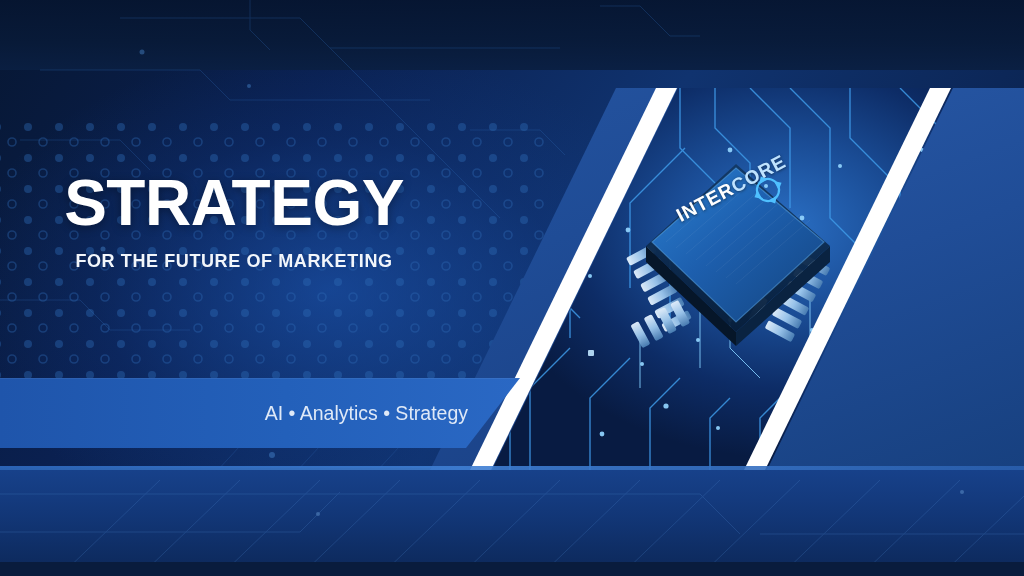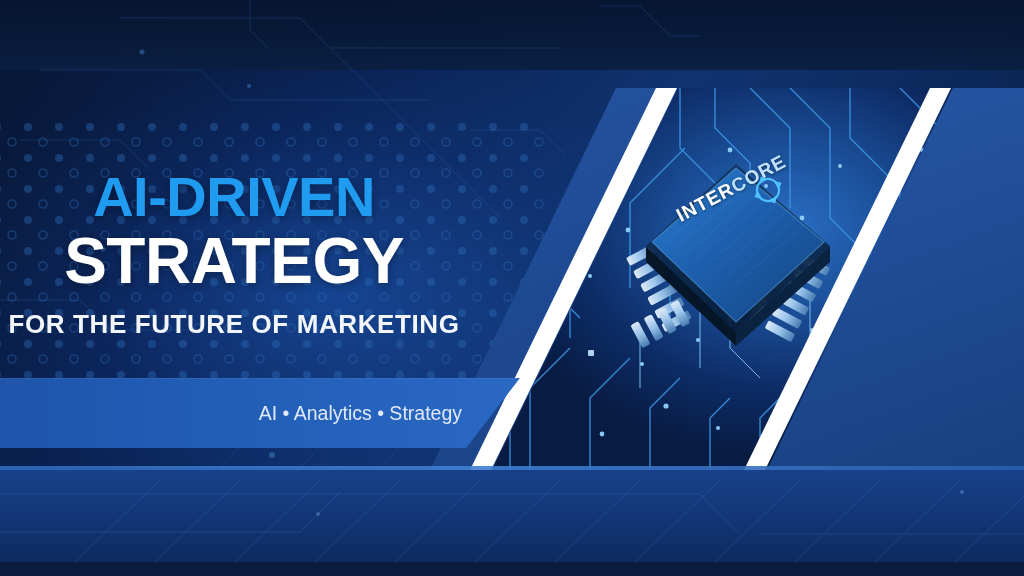--- a/index.html
+++ b/index.html
@@ -59,34 +59,34 @@
     color:#1f9bf0; line-height:1.04;
     text-shadow:0 2px 10px rgba(0,0,0,.35);
   }
   .line2{
     font-size:64px; font-weight:bold; letter-spacing:-0.5px;
     color:#ffffff; line-height:1.04; margin-top:2px;
     text-shadow:0 2px 10px rgba(0,0,0,.35);
   }
   .sub{
     margin-top:14px;
-    font-size:26px; font-weight:bold; color:#f2f6fb;
+    font-size:18px; font-weight:bold; color:#f2f6fb;
     letter-spacing:0.6px;
   }
 
   
   .tagbar{
     position:absolute; left:0; top:378px; width:520px; height:70px;
     background:linear-gradient(90deg,#1f55ab 0%,#2360ba 55%,#2a68c4 100%);
     z-index:6;
     clip-path:polygon(0 0, 520px 0, 466px 70px, 0 70px);
     box-shadow:0 1px 0 rgba(255,255,255,.06) inset;
   }
   .tagtext{
-    position:absolute; right:58px; top:50%; transform:translateY(-50%);
+    position:absolute; right:52px; top:50%; transform:translateY(-50%);
     text-align:right;
     color:#dfe9f7; font-size:19.5px; line-height:1.38;
     white-space:nowrap;
   }
 
   
   .rightpanel{
     position:absolute; left:430px; top:88px; width:594px; height:382px;
     z-index:4;
   }
@@ -435,21 +435,20 @@
         </g>
         <g fill="#7eb5ea" opacity="0.8">
           <circle cx="318" cy="44" r="2"></circle>
           <circle cx="962" cy="22" r="2"></circle>
         </g>
       </svg>
     </div>
   </div>
 
   <div class="textwrap">
-    <div class="line1">AI-DRIVEN</div>
     <div class="line2">STRATEGY</div>
     <div class="sub">FOR THE FUTURE OF MARKETING</div>
   </div>
 
   <div class="tagbar">
     <div class="tagtext">
       <div>AI • Analytics • Strategy</div>
     </div>
   </div>
 

